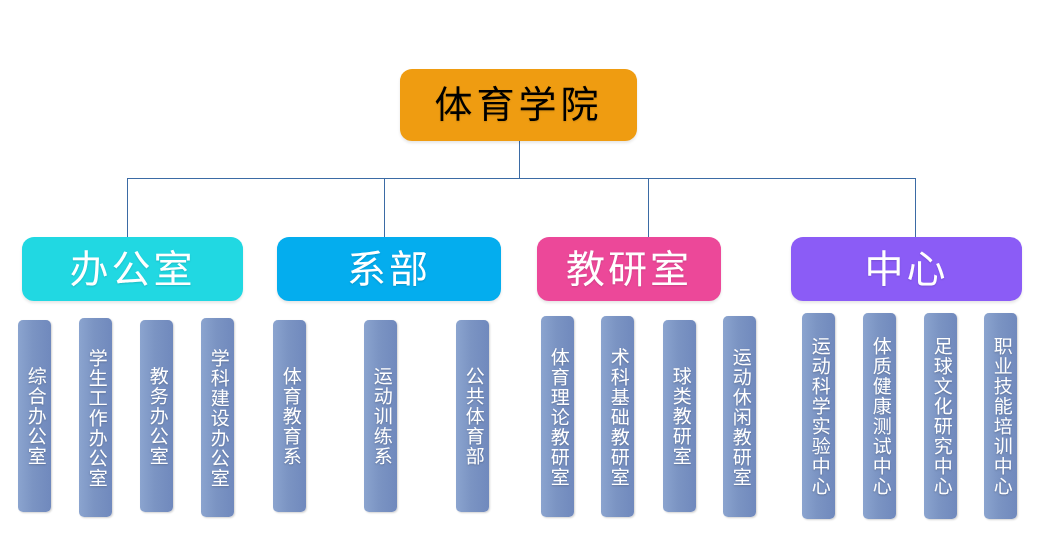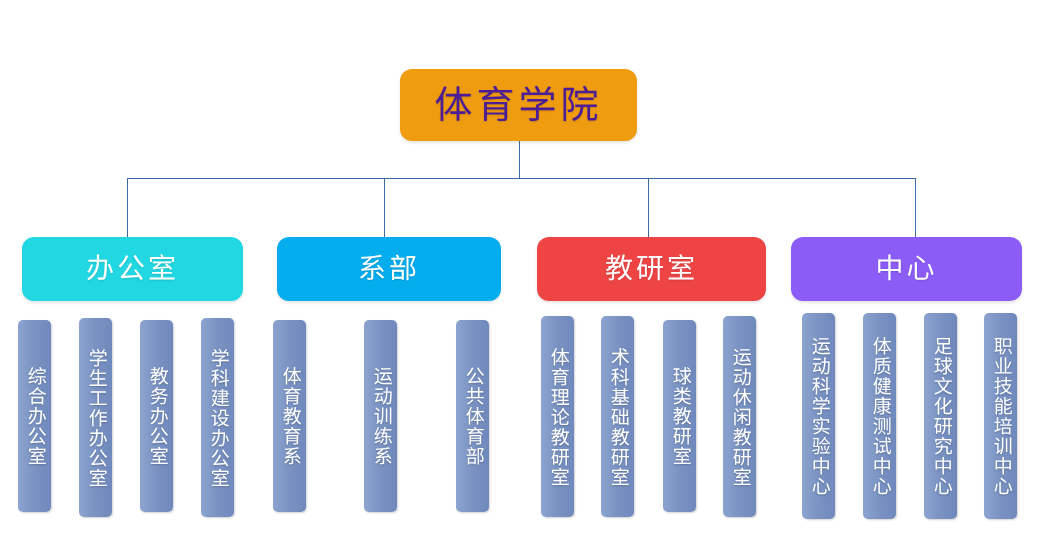--- a/index.html
+++ b/index.html
@@ -38,21 +38,21 @@
     width: 237px;
     height: 72px;
     border-radius: 12px;
     background: #ef9c11;
     display: flex;
     align-items: center;
     justify-content: center;
     box-shadow: 0 2px 3px rgba(0,0,0,0.10);
   }
   .root-node .node-label {
-    color: #4c1d95;
+    color: #000000;
     font-size: 38px;
     letter-spacing: 4px;
     line-height: 1;
     text-shadow: 0 1px 2px rgba(0,0,0,0.14);
     white-space: nowrap;
     text-align: center;
   }
 
   
   .l2-node {
@@ -60,30 +60,30 @@
     top: 237px;
     height: 64px;
     border-radius: 12px;
     display: flex;
     align-items: center;
     justify-content: center;
     box-shadow: 0 2px 3px rgba(0,0,0,0.10);
   }
   .l2-node .node-label {
     color: #ffffff;
-    font-size: 28px;
+    font-size: 39px;
     letter-spacing: 3px;
     line-height: 1;
     text-shadow: 0 1px 2px rgba(0,0,0,0.14);
     white-space: nowrap;
   }
 
   .l2-node.g0 { left: 22px;  width: 221px; background: #21d8e2; }
   .l2-node.g1 { left: 277px; width: 224px; background: #04adee; }
-  .l2-node.g2 { left: 537px; width: 229px; background: #ef4444; }
+  .l2-node.g2 { left: 537px; width: 184px; background: #ec4899; }
   .l2-node.g3 { left: 791px; width: 231px; background: #8b5cf6; }
 
   
   .leaf-node {
     position: absolute;
     width: 33px;
     border-radius: 5px;
     background: linear-gradient(to right, #8ba4cf 0%, #7b94c3 45%, #7089bd 100%);
     box-shadow: 1px 1px 2px rgba(0,0,0,0.18);
     display: flex;

